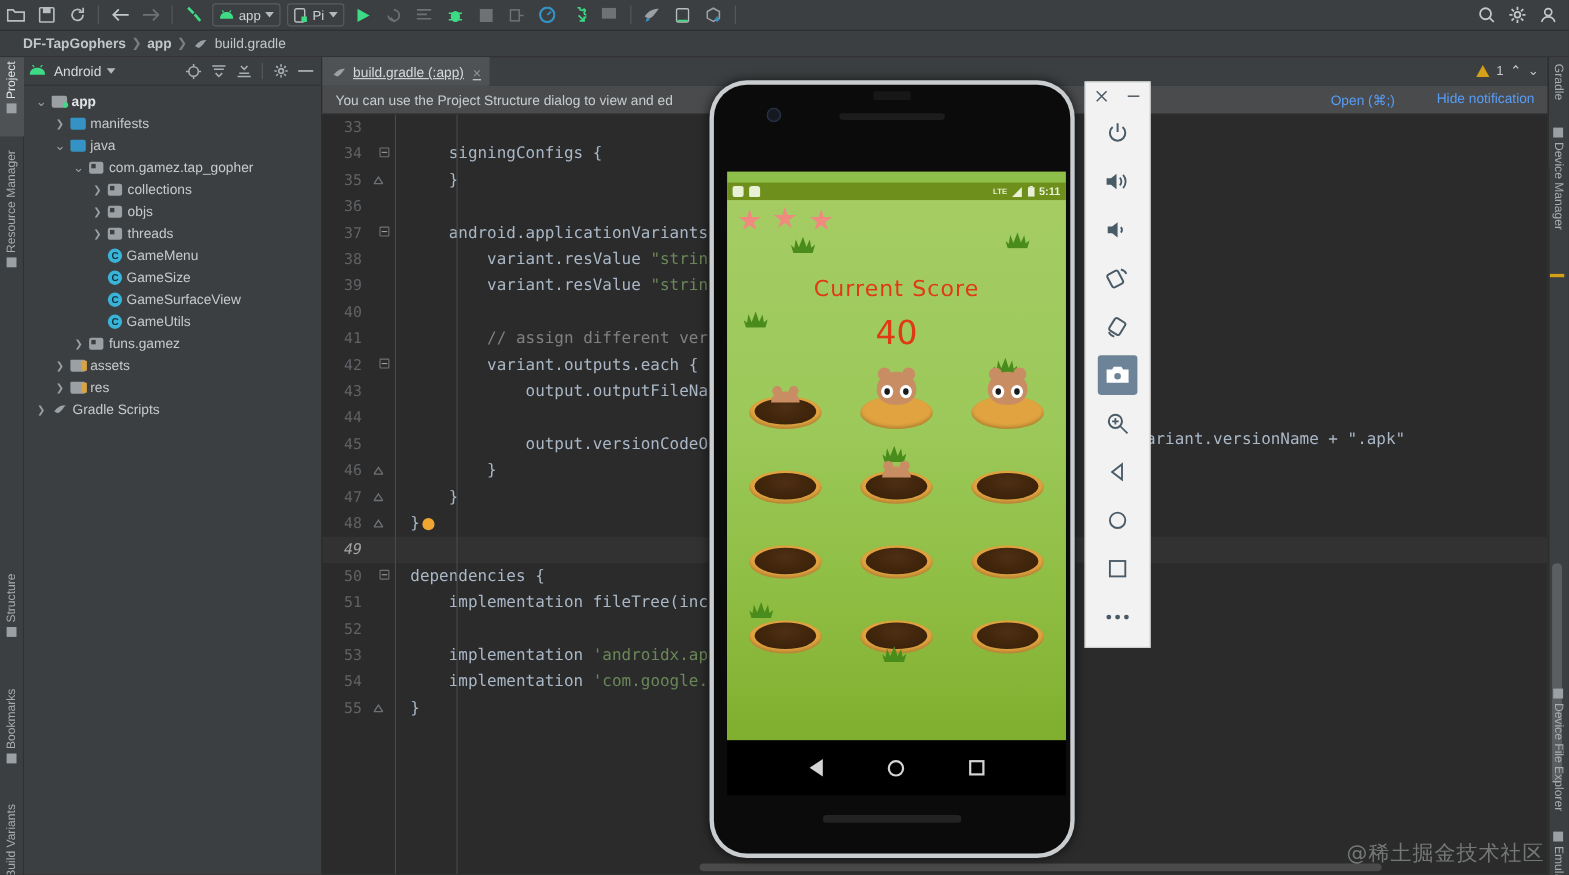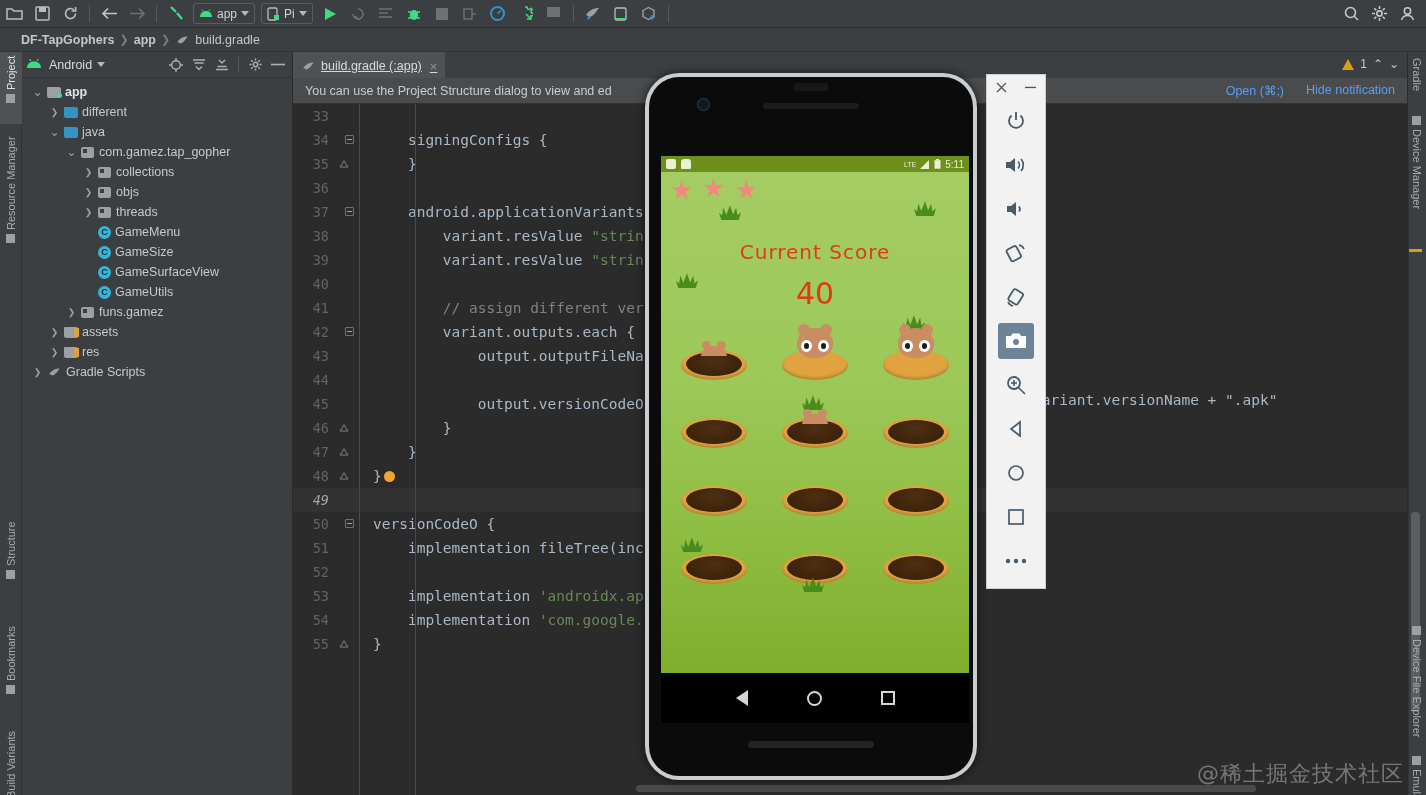--- a/index.html
+++ b/index.html
@@ -115,21 +115,21 @@
     padding: 0 8px; gap: 5px; font-size: 12.5px; color: #d6dadc;
     border-top: 2px solid #4e5254;
     text-decoration: underline;
   }
   .etab-close { color: #8e9497; font-size: 13px; margin-left: 3px; }
   .notif-bar {
     height: 26px; background: #494b4d; display: flex; align-items: center;
     padding: 0 12px; font-size: 12.5px; color: #c9cdcf;
     border-bottom: 1px solid #323232;
   }
-  .notif-links { margin-left: auto; display: flex; gap: 22px; justify-content: flex-end; }
+  .notif-links { margin-left: auto; display: flex; gap: 38px; justify-content: flex-end; }
   .notif-link { color: #589df6; }
   .inspect-bar {
     position: absolute; right: 21px; top: 52px; height: 24px;
     display: flex; align-items: center; gap: 6px; font-size: 12px;
     color: #c6cacc; padding-right: 6px;
   }
   .warn-tri {
     width: 0; height: 0; border-left: 6px solid transparent;
     border-right: 6px solid transparent; border-bottom: 11px solid #d4a017;
     position: relative;
@@ -192,21 +192,21 @@
   .ph-notchbar {
     position: absolute; left: 50%; top: 6px; transform: translateX(-50%);
     width: 34px; height: 8px; background: #171717; border-radius: 2px;
   }
   .screen {
     position: absolute; left: 12px; top: 79px; width: 308px; height: 517px;
     overflow: hidden; background: #8dbf4a;
   }
   .statusbar {
     height: 16px; background: #6f8f1d; display: flex; align-items: center;
-    padding: 0 5px; color: #e8f0d6; font-size: 10px; font-weight: normal;
+    padding: 0 5px; color: #e8f0d6; font-size: 10px; font-weight: bold; margin-top: 10px;
   }
   .sb-right { margin-left: auto; display: flex; align-items: center; gap: 4px; }
   .sb-ic { width: 10px; height: 10px; background: #e8f0d6; }
   .game-field {
     position: relative; height: 501px;
     background: linear-gradient(180deg,#a4cc63 0%,#9cc95a 40%,#8fbe44 70%,#7fae2d 100%);
   }
   .score-title {
     position: absolute; left: 0; right: 0; top: 68px; text-align: center;
     color: #e03a14; font-size: 20px; font-family: "DejaVu Sans", sans-serif;
@@ -313,21 +313,21 @@
     background: #d4a017;
   }
   .scroll-thumb {
     position: absolute; left: 3px; top: 460px; width: 9px; height: 200px;
     background: #5b5e60; border-radius: 4px;
   }
 
   
   .watermark {
     position: absolute; right: 22px; bottom: 6px;
-    color: rgba(190,195,198,.5); font-size: 22px;
+    color: rgba(190,195,198,.5); font-size: 19px;
     font-family: "DejaVu Sans", sans-serif; letter-spacing: 1px;
   }
   .hscroll {
     position: absolute; left: 343px; bottom: 3px; width: 620px; height: 7px;
     background: #4a4a4a; border-radius: 4px;
   }
   svg { display: block; }
 </style>
 </head>
 <body>
@@ -556,21 +556,21 @@
         <div class="trow" style="padding-left: 10px;">
           <span class="arrow" style="font-size: 12px; line-height: 7px;">⌄</span>
           <span class="folder gray">
             <span style="position:absolute;right:-1px;bottom:0;width:5px;height:5px;border-radius:50%;background:#3ddc84"></span>
           </span>
           <span class="bold">app</span>
         </div>
         <div class="trow" style="padding-left: 27px;">
           <span class="arrow">❯</span>
           <span class="folder blue"></span>
-          <span>different</span>
+          <span>manifests</span>
         </div>
         <div class="trow" style="padding-left: 27px;">
           <span class="arrow" style="font-size: 12px; line-height: 7px;">⌄</span>
           <span class="folder blue"></span>
           <span>java</span>
         </div>
         <div class="trow" style="padding-left: 44px;">
           <span class="arrow" style="font-size: 12px; line-height: 7px;">⌄</span>
           <span class="folder pkg"></span>
           <span>com.gamez.tap_gopher</span>
@@ -765,21 +765,21 @@
             <span class="bulb"></span>
           </div>
           <div class="code-line current">
             <span class="gutter-no">49</span>
             <span class="fold"></span>
             <span class="code-txt"></span>
           </div>
           <div class="code-line">
             <span class="gutter-no">50</span>
             <span class="fold"><span class="fold-box"></span></span>
-            <span class="code-txt">versionCodeO {</span>
+            <span class="code-txt">dependencies {</span>
           </div>
           <div class="code-line">
             <span class="gutter-no">51</span>
             <span class="fold"></span>
             <span class="code-txt">    implementation fileTree(inc</span>
           </div>
           <div class="code-line">
             <span class="gutter-no">52</span>
             <span class="fold"></span>
             <span class="code-txt"></span>

